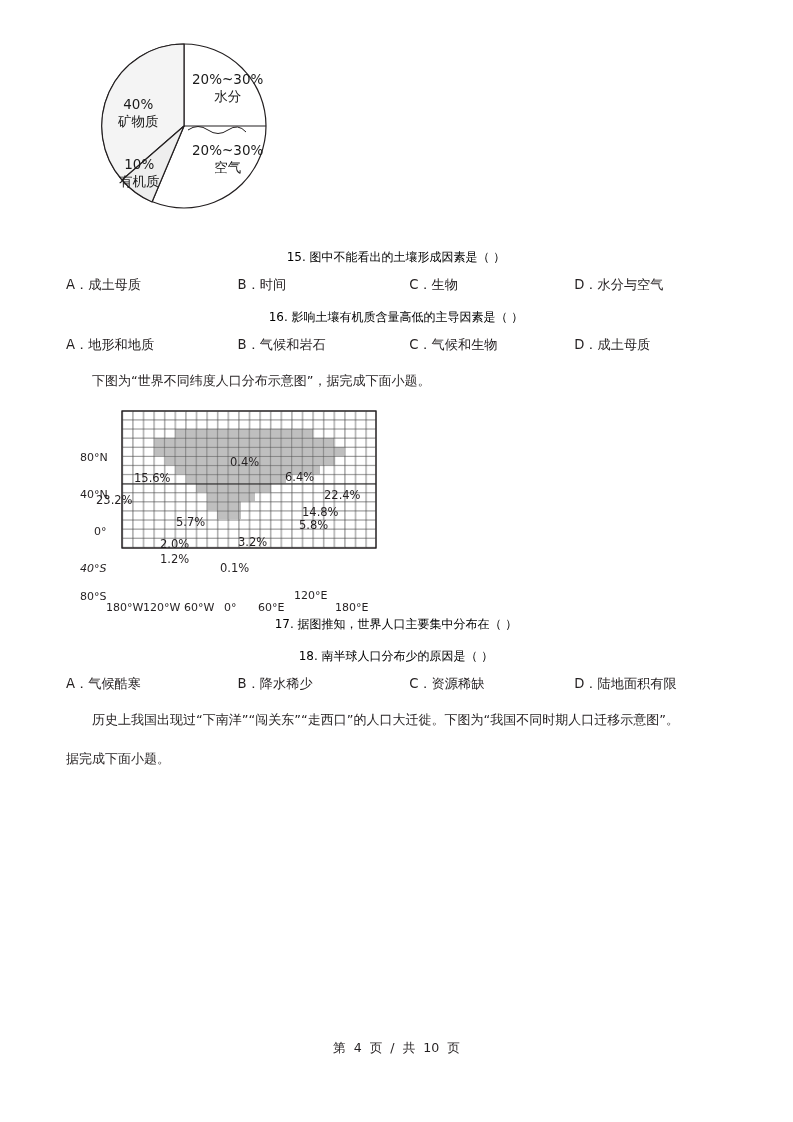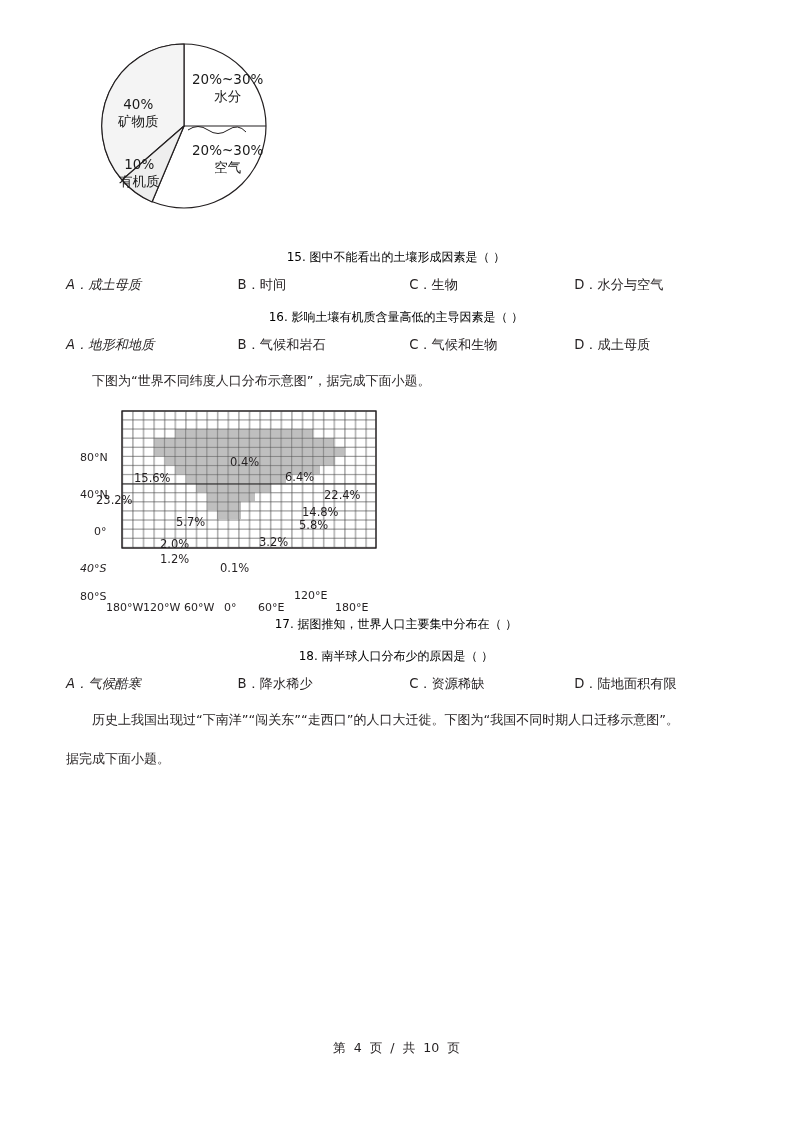--- a/index.html
+++ b/index.html
@@ -58,21 +58,21 @@
     text-align: center;
   }
   .opts {
     display: flex;
     font-family: "DejaVu Sans", sans-serif;
     font-size: 13.2px;
     margin: 10px 0 0 0;
     color: #231f20;
   }
   .opts > div { flex: 0 0 25%; }
-  .opts.o1 > div:nth-child(1) { flex: 0 0 26%; font-style: italic; }
+  .opts.o1 > div:nth-child(1) { flex: 0 0 26%; }
   .opts.o1 > div:nth-child(2) { flex: 0 0 26%; }
   .opts.o1 > div:nth-child(3) { flex: 0 0 25%; }
 
   .lead {
     font-family: "DejaVu Sans", sans-serif;
     font-size: 13px;
     line-height: 1.75;
     margin: 16px 0 0 0;
     text-indent: 26px;
     color: #231f20;
@@ -268,21 +268,21 @@
 
       <div class="map-pct" style="left:150px; top:18px;">0.4%</div>
       <div class="map-pct" style="left:54px;  top:34px;">15.6%</div>
       <div class="map-pct" style="left:205px; top:33px;">6.4%</div>
       <div class="map-pct" style="left:16px;  top:56px;">23.2%</div>
       <div class="map-pct" style="left:244px; top:51px;">22.4%</div>
       <div class="map-pct" style="left:222px; top:68px;">14.8%</div>
       <div class="map-pct" style="left:96px;  top:78px;">5.7%</div>
       <div class="map-pct" style="left:182px; top:81px;padding-left:37px;">5.8%</div>
       <div class="map-pct" style="left:80px;  top:100px;">2.0%</div>
-      <div class="map-pct" style="left:158px; top:98px;padding-left:21px;">3.2%</div>
+      <div class="map-pct" style="left:158px; top:98px;">3.2%</div>
       <div class="map-pct" style="left:80px;  top:115px;">1.2%</div>
       <div class="map-pct" style="left:140px; top:124px;">0.1%</div>
     </div>
 
     <div class="q">
       <span>17.</span>
       <span>据图推知，世界人口主要集中分布在（      ）</span>
     </div>
 
     <div class="q">

